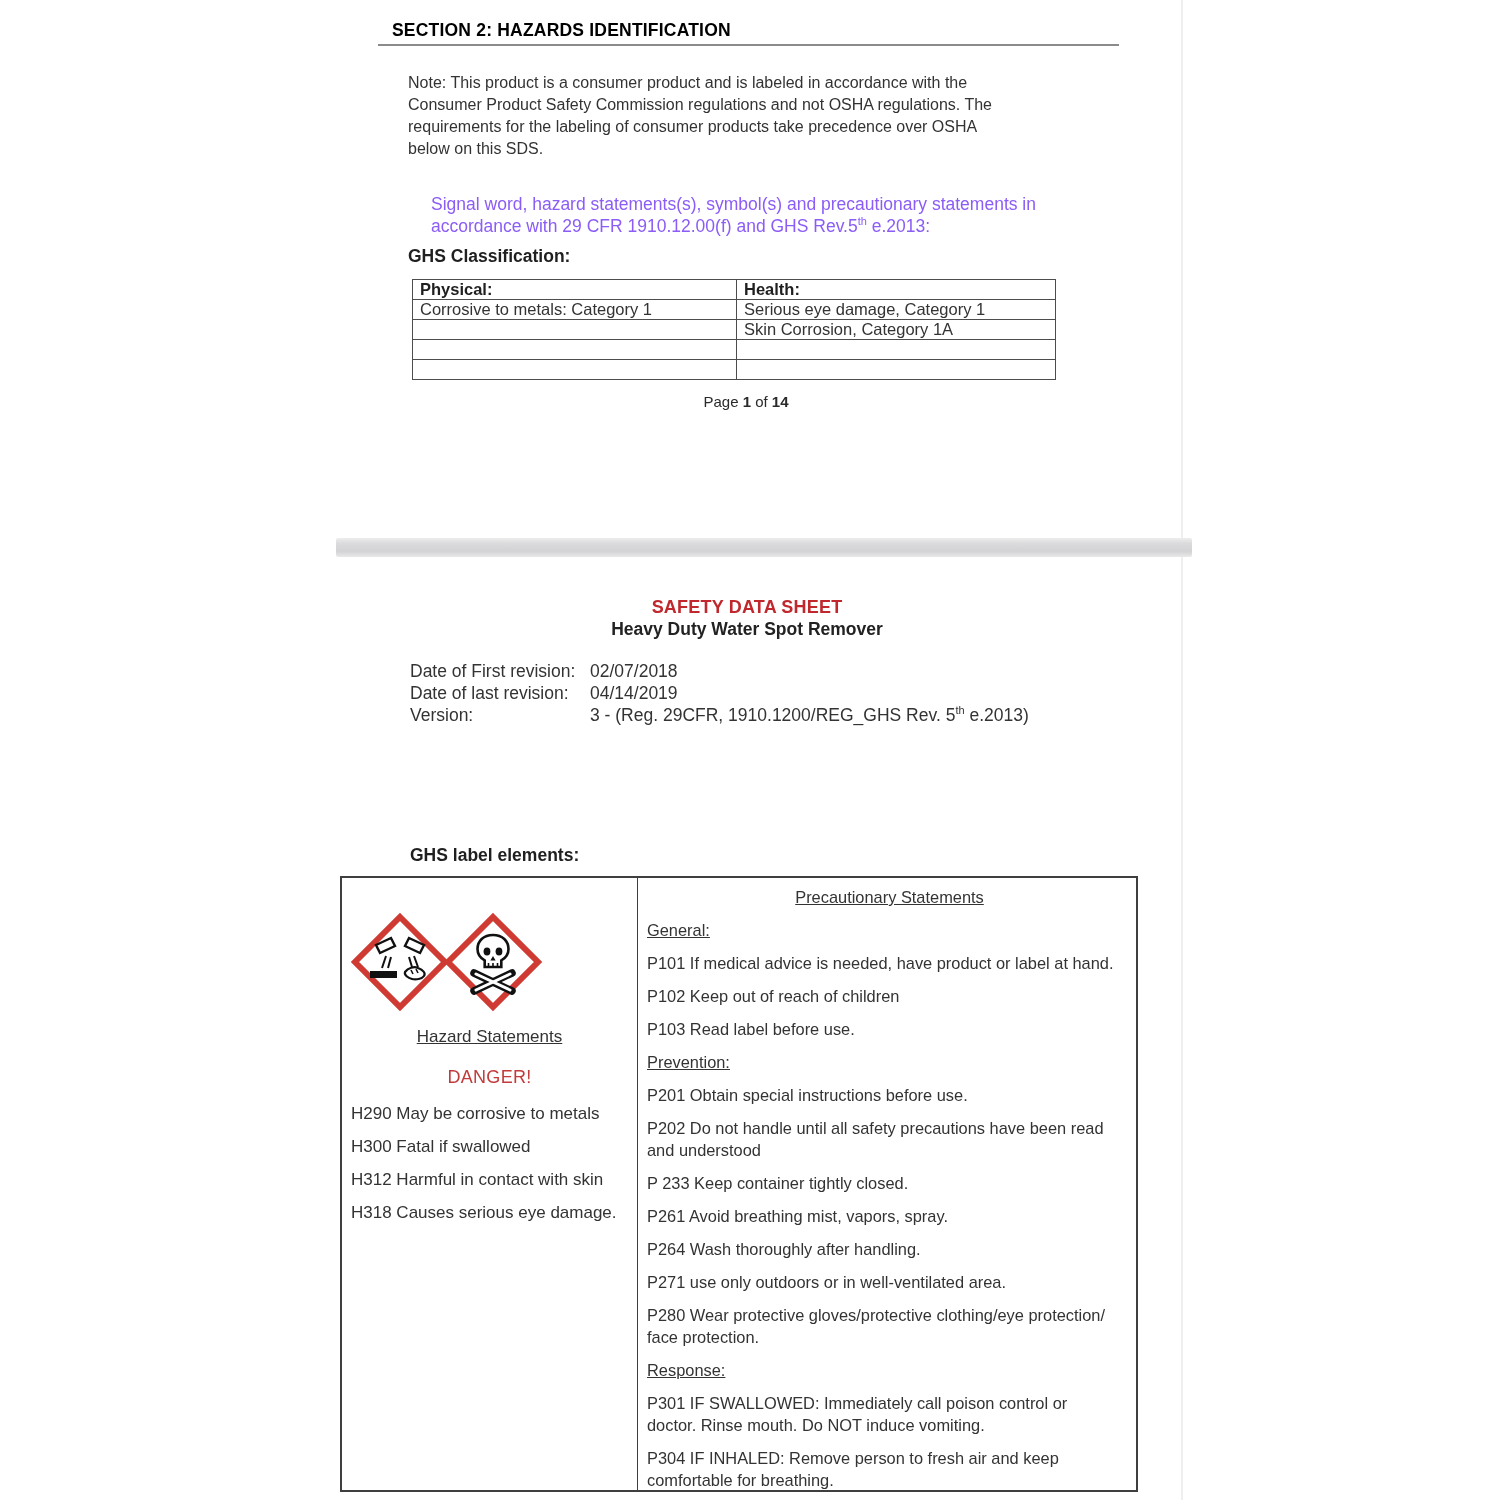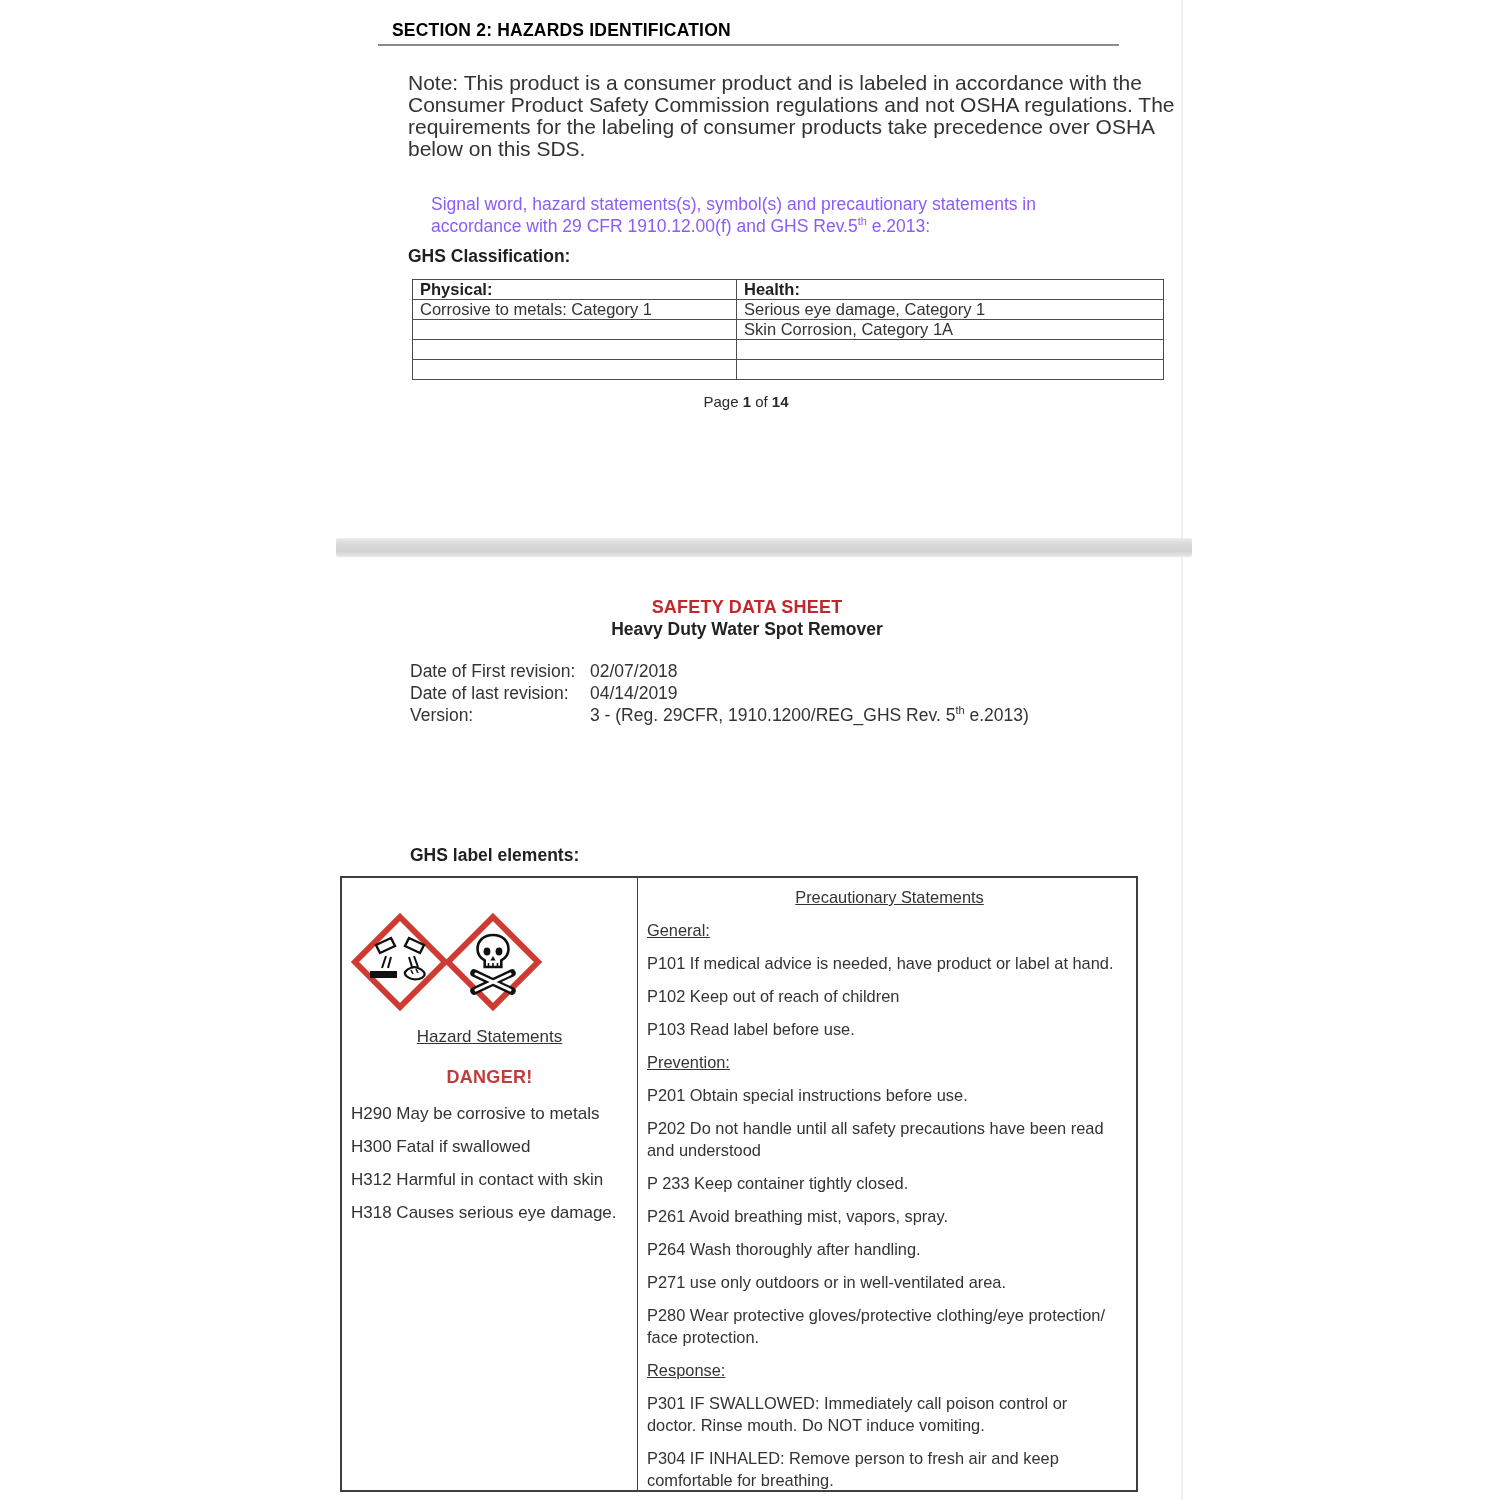--- a/index.html
+++ b/index.html
@@ -13,27 +13,27 @@
 
   
   .page-edge{left:1181px;top:0;width:2px;height:1500px;background:#efefef;}
 
   
   .section-title{
     left:378px;top:20px;width:727px;
     border-bottom:2px solid #8b8b8b;padding:0 0 3px 14px;
     font-size:17.5px;font-weight:bold;color:#000000;letter-spacing:.2px;white-space:nowrap;
   }
-  .note-para{left:408px;top:72px;font-size:21px;line-height:22px;color:#333;}
+  .note-para{left:408px;top:72px;font-size:16px;line-height:22px;color:#333;}
   .signal-para{left:408px;top:193px;font-size:17.5px;line-height:22px;color:#8b5cf6;margin-left:23px;}
   sup{font-size:11px;vertical-align:super;line-height:0;}
   .ghs-class-label{left:408px;top:246px;font-size:17.5px;font-weight:bold;color:#1f1f1f;white-space:nowrap;}
 
   table.class-table{
-    left:412px;top:279px;width:752px;border-collapse:collapse;table-layout:fixed;
+    left:412px;top:279px;width:644px;border-collapse:collapse;table-layout:fixed;
   }
   table.class-table td{
     border:1.5px solid #4d4d4d;height:19px;padding:0 0 0 7px;
     font-size:16.5px;line-height:19px;color:#333;overflow:hidden;white-space:nowrap;
   }
   table.class-table tr.hdr td{font-weight:bold;color:#1f1f1f;}
 
   .page-footer{left:412px;top:393px;width:668px;text-align:center;font-size:15px;color:#2a2a2a;}
   .page-footer b{font-weight:bold;}
 
@@ -61,21 +61,21 @@
   }
   .hazard-cell{width:296px;flex:0 0 296px;border-right:1.5px solid #3f3f3f;box-sizing:border-box;}
   .precaution-cell{flex:1;padding:8px 4px 0 9px;box-sizing:border-box;font-size:16.4px;line-height:22px;color:#333;}
 
   .pictos{margin:34px 0 0 8px;display:flex;}
   .picto{width:100px;height:100px;}
   .picto + .picto{margin-left:-7px;}
 
   .hazard-heading{margin-top:15px;text-align:center;font-size:17px;color:#333;
     text-decoration:underline;}
-  .signal-word{margin-top:20px;text-align:center;font-size:18px;color:#c23b3b;letter-spacing:.3px;font-weight:bold;}
+  .signal-word{margin-top:20px;text-align:center;font-size:18px;color:#c23b3b;letter-spacing:.3px;}
   .h-statements{margin:15px 0 0 9px;font-size:17px;line-height:22px;color:#333;}
   .h-statements .line{margin-bottom:11px;}
 
   .prec-heading{text-align:center;text-decoration:underline;white-space:nowrap;}
   .grp-label{margin-top:11px;text-decoration:underline;white-space:nowrap;}
   .p-item{margin-top:11px;}
   .p-item .line{white-space:nowrap;}
 </style>
 </head>
 <body>

